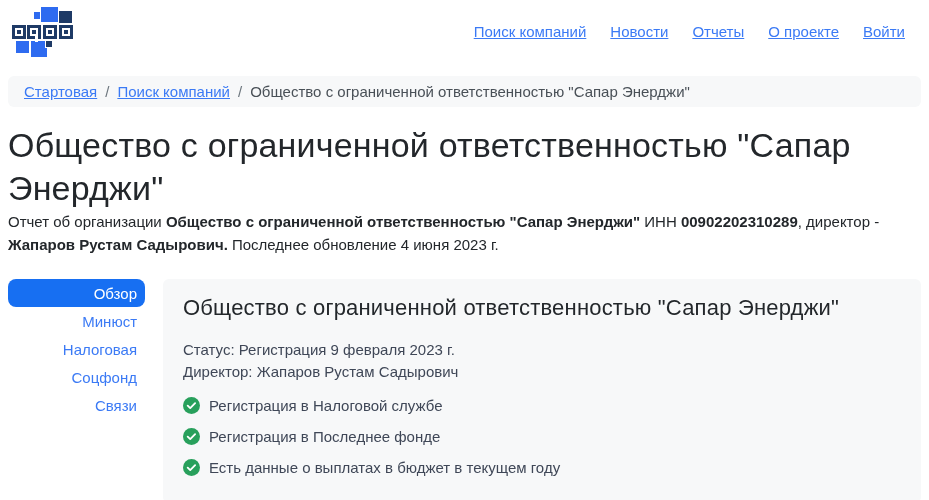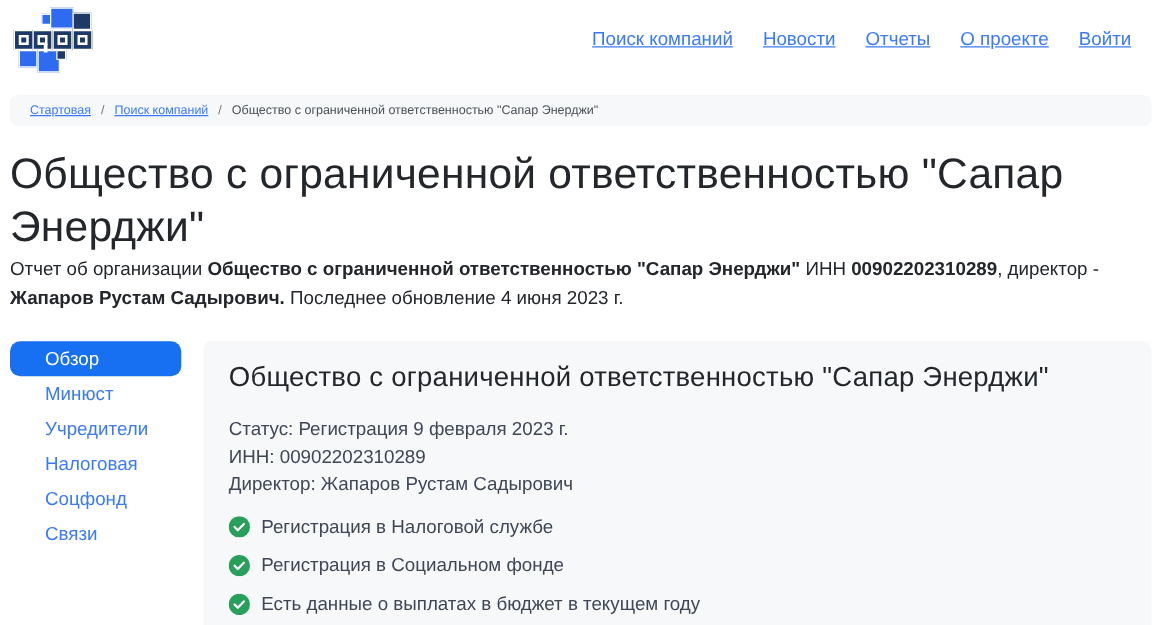--- a/index.html
+++ b/index.html
@@ -48,21 +48,21 @@
     font-size: 15px;
     text-decoration: underline;
     cursor: pointer;
   }
 
   
   .breadcrumb {
     background: #f7f8f9;
     border-radius: 6px;
     padding: 7px 16px;
-    font-size: 10px;
+    font-size: 15px;
     margin-top: 14px;
     display: flex;
     align-items: center;
     gap: 8px;
     white-space: nowrap;
   }
   .breadcrumb a { color: #3b7af5; text-decoration: underline; cursor: pointer; }
   .breadcrumb .sep { color: #6c757d; }
   .breadcrumb .current { color: #495057; }
 
@@ -88,25 +88,26 @@
   .content {
     display: flex;
     margin-top: 22px;
     gap: 18px;
   }
   .sidebar { width: 137px; flex: 0 0 137px; }
   .side-item {
     display: block;
     font-size: 15px;
     color: #3b7af5;
-    padding: 6px 28px;
+    padding: 6px 8px;
     height: 28px;
     border-radius: 8px;
     text-decoration: none;
     cursor: pointer;
+    text-align: right;
   }
   .side-item.active {
     background: #176ff2;
     color: #ffffff;
   }
 
   .panel {
     flex: 1;
     background: #f7f8f9;
     border-radius: 6px;
@@ -172,48 +173,46 @@
 
   <h1>Общество с ограниченной ответственностью "Сапар Энерджи"</h1>
 
   <p class="summary"><span>Отчет об организации </span><b>Общество с ограниченной ответственностью "Сапар Энерджи"</b><span> ИНН </span><b>00902202310289</b><span>, директор - </span><b>Жапаров Рустам Садырович.</b><span> Последнее обновление 4 июня 2023 г.</span></p>
 
   <div class="content">
 
     <div class="sidebar">
       <a class="side-item active">Обзор</a>
       <a class="side-item">Минюст</a>
-      <a class="side-item">Учредители</a>
       <a class="side-item">Налоговая</a>
       <a class="side-item">Соцфонд</a>
       <a class="side-item">Связи</a>
 
     </div>
 
     <div class="panel">
       <h2>Общество с ограниченной ответственностью "Сапар Энерджи"</h2>
 
       <p class="fact">Статус: Регистрация 9 февраля 2023 г.</p>
-      <p class="fact">ИНН: 00902202310289</p>
       <p class="fact">Директор: Жапаров Рустам Садырович</p>
 
       <div class="checks">
         <div class="check-row">
           <svg class="check-icon" viewBox="0 0 16 16">
             <circle cx="8" cy="8" r="8" fill="#28a05c"></circle>
             <path d="M4.4 8.1l2.4 2.4 4.6-4.7" stroke="#ffffff" stroke-width="1.7" fill="none" stroke-linecap="round" stroke-linejoin="round"></path>
           </svg>
           <span class="check-label">Регистрация в Налоговой службе</span>
         </div>
         <div class="check-row">
           <svg class="check-icon" viewBox="0 0 16 16">
             <circle cx="8" cy="8" r="8" fill="#28a05c"></circle>
             <path d="M4.4 8.1l2.4 2.4 4.6-4.7" stroke="#ffffff" stroke-width="1.7" fill="none" stroke-linecap="round" stroke-linejoin="round"></path>
           </svg>
-          <span class="check-label">Регистрация в Социальном фонде</span>
+          <span class="check-label">Регистрация в Последнее фонде</span>
         </div>
         <div class="check-row">
           <svg class="check-icon" viewBox="0 0 16 16">
             <circle cx="8" cy="8" r="8" fill="#28a05c"></circle>
             <path d="M4.4 8.1l2.4 2.4 4.6-4.7" stroke="#ffffff" stroke-width="1.7" fill="none" stroke-linecap="round" stroke-linejoin="round"></path>
           </svg>
           <span class="check-label">Есть данные о выплатах в бюджет в текущем году</span>
         </div>
       </div>
 

